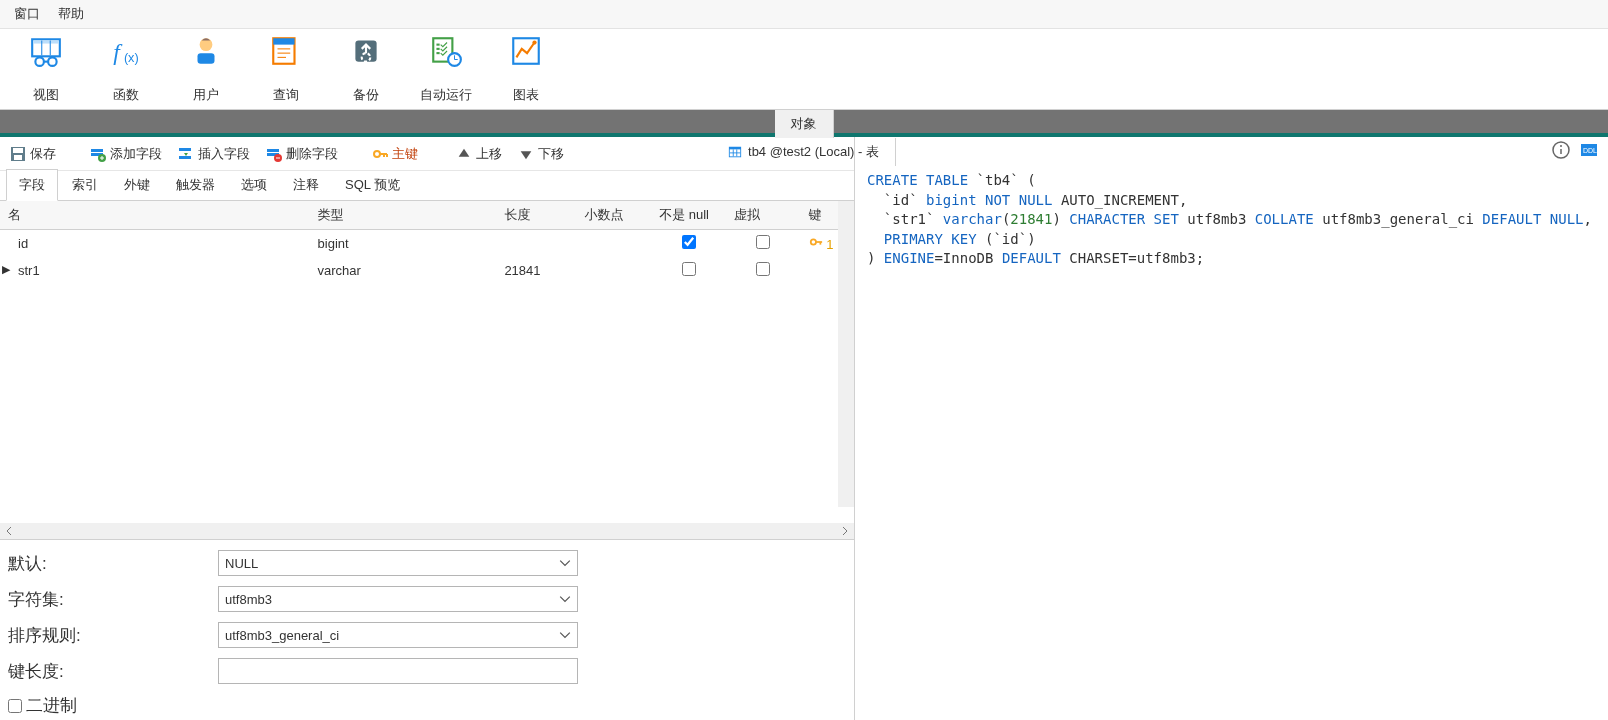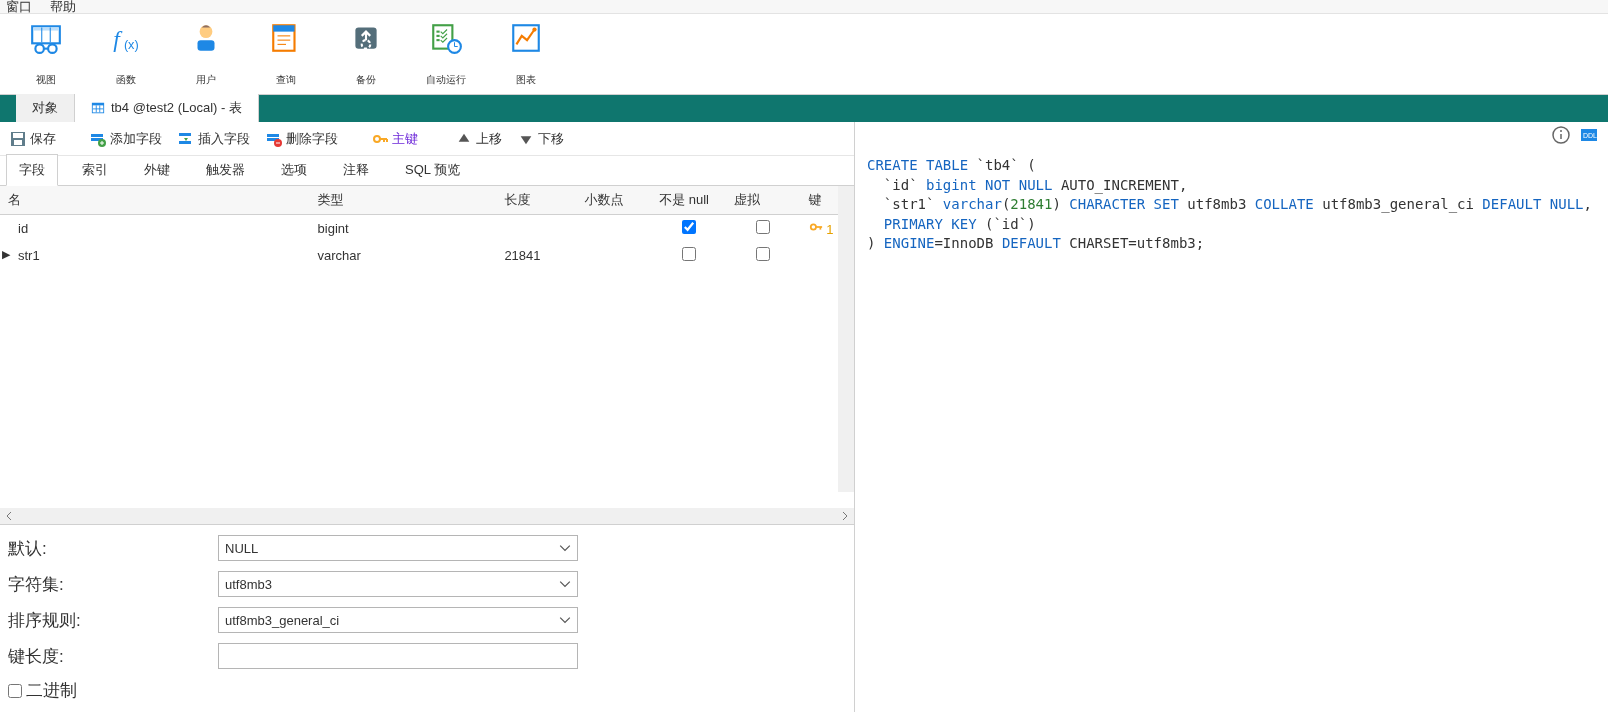--- a/index.html
+++ b/index.html
@@ -1,31 +1,31 @@
 <!DOCTYPE html>
 <html><head>
 <meta charset="utf-8">
 <style>
   * { box-sizing: border-box; margin: 0; padding: 0; }
   body { font-family: "Microsoft YaHei", Arial, sans-serif; font-size: 13px; color: #333; background: #fff; width: 1608px; height: 720px; overflow: hidden; }
-  .menubar { height: 14px; display: flex; align-items: center; padding: 0 6px; gap: 18px; background: #f7f7f7; border-bottom: 1px solid #e3e3e3;}
+  .menubar { height: 29px; display: flex; align-items: center; padding: 0 14px; gap: 18px; background: #f7f7f7; border-bottom: 1px solid #e3e3e3;}
   .menubar span { cursor: default; }
   .ribbon { height: 80px; display: flex; align-items: center; padding: 0 6px; gap: 0; background: #fff; }
   .ribbon .rbtn { display: flex; flex-direction: column; align-items: center; width: 80px; cursor: pointer; }
   .ribbon .rbtn svg { width: 34px; height: 34px; }
-  .ribbon .rbtn .lbl { margin-top: 18px; font-size: 10px; }
+  .ribbon .rbtn .lbl { margin-top: 18px; font-size: 13px; }
   .ribbon .rbtn .chev { position: absolute; margin-left: 52px; margin-top: 14px; }
-  .tabbar { height: 28px; display: flex; align-items: center; border-top: 1px solid #d0d0d0; border-bottom: 1px solid #0f766e; background: #0f766e; }
+  .tabbar { height: 28px; display: flex; align-items: center; border-top: 1px solid #d0d0d0; border-bottom: 4px solid #0f766e; background: #737373; flex-direction: column; }
   .tabbar .ptab { padding: 5px 16px; border-right: 1px solid #d0d0d0; background: #f0f0f0; cursor: pointer; }
   .tabbar .ptab.active { background: #fff; display: flex; align-items: center; gap: 6px;}
   .tabbar .ptab svg { width: 14px; height: 14px; }
   .tb2 { height: 34px; display: flex; align-items: center; padding: 0 6px; gap: 8px; border-bottom: 1px solid #e6e6e6; }
   .tb2 .btn2 { display: flex; align-items: center; gap: 4px; padding: 2px 4px; cursor: pointer; }
   .tb2 .btn2 svg { width: 16px; height: 16px; }
-  .subtabs { height: 30px; display: flex; align-items: flex-end; padding: 0 6px; border-bottom: 1px solid #d0d0d0; gap: 12px;}
+  .subtabs { height: 30px; display: flex; align-items: flex-end; padding: 0 6px; border-bottom: 1px solid #d0d0d0; gap: 2px;}
   .subtabs .st { padding: 6px 12px; cursor: pointer; }
   .subtabs .st.active { border: 1px solid #d0d0d0; border-bottom: 1px solid #fff; background: #fff; margin-bottom: -1px;}
   .main { display: flex; height: calc(720px - 22px - 80px - 28px); }
   .left { width: 855px; display: flex; flex-direction: column; border-right: 1px solid #d0d0d0;}
   .right { flex: 1; display: flex; flex-direction: column; }
   .righthead { height: 26px; display:flex; justify-content:flex-end; align-items:center; padding: 0 10px; gap: 10px;}
   .ddl { padding: 8px 12px; font-family: Consolas, monospace; font-size: 14px; line-height: 1.4; white-space: pre; }
   .kw { color: #1565c0; }
   .num { color: #2e7d32; }
   .grid { flex: 1; overflow: auto; position: relative;}
@@ -189,21 +189,21 @@
         <span>删除字段</span>
       </div>
       <div style="width:10px"></div>
       <div class="btn2">
         <svg viewBox="0 0 16 16">
             <circle cx="5" cy="8" r="3" fill="none" stroke="#f9a825" stroke-width="2"></circle>
             <line x1="8" y1="8" x2="15" y2="8" stroke="#f9a825" stroke-width="2"></line>
             <line x1="12" y1="8" x2="12" y2="11" stroke="#f9a825" stroke-width="2"></line>
             <line x1="15" y1="8" x2="15" y2="11" stroke="#f9a825" stroke-width="2"></line>
           </svg>
-        <span style="color:#6d28d9">主键</span>
+        <span style="color:#c2410c">主键</span>
       </div>
       <div style="width:14px"></div>
       <div class="btn2">
         <svg viewBox="0 0 12 12">
             <path d="M6 2 L10 8 L2 8 Z" fill="#555"></path>
           </svg>
         <span>上移</span>
       </div>
       <div class="btn2">
         <svg viewBox="0 0 12 12">

